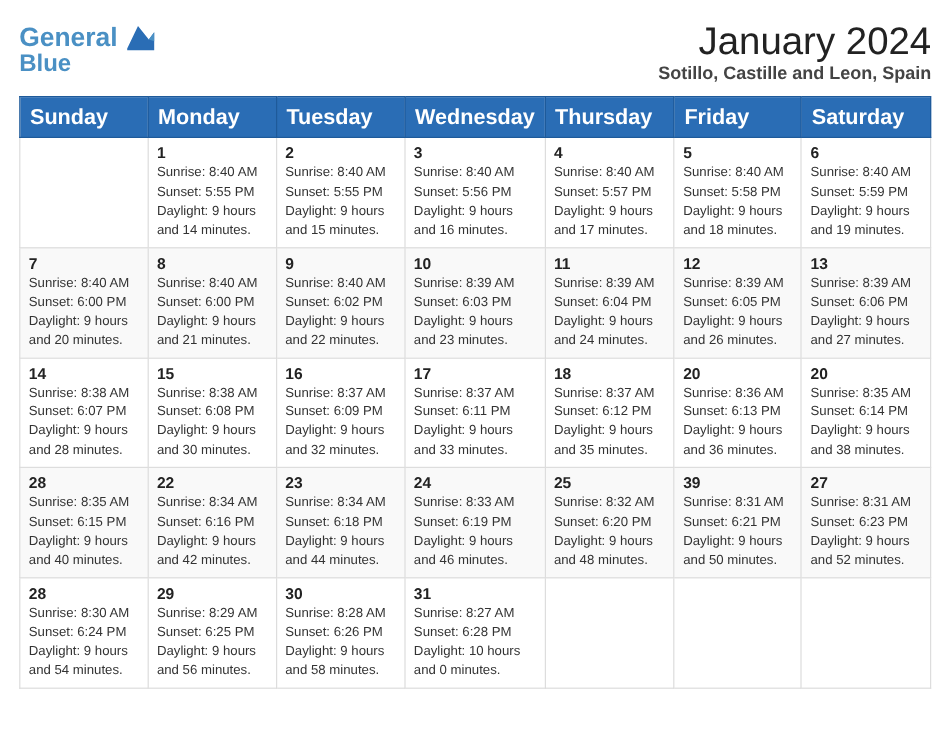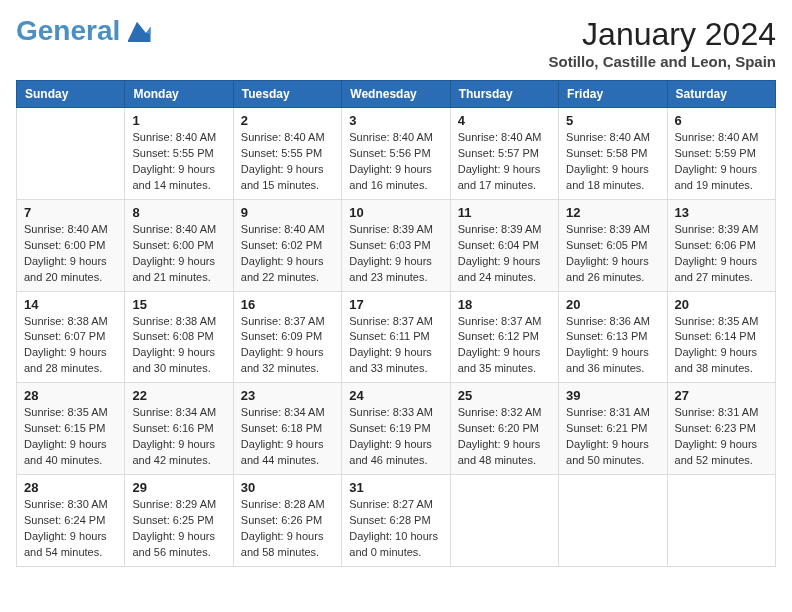--- a/index.html
+++ b/index.html
@@ -14,21 +14,21 @@
       display: flex;
       justify-content: space-between;
       align-items: flex-start;
       margin-bottom: 10px;
     }
     .logo {
       display: flex;
       align-items: center;
     }
     .logo-text {
-      font-size: 28px;
+      font-size: 22px;
       font-weight: bold;
       color: #1a3a5c;
       line-height: 1.1;
     }
     .logo-text span {
       color: #4a90c4;
     }
     .logo-icon {
       width: 30px;
       height: 30px;
@@ -50,21 +50,21 @@
     .calendar-table {
       width: 100%;
       border-collapse: collapse;
       border: 1px solid #ccc;
     }
     .calendar-table th {
       background-color: #2a6db5;
       color: #fff;
       text-align: left;
       padding: 6px 8px;
-      font-size: 12px;
+      font-size: 18px;
       font-weight: bold;
       border: 1px solid #1e5a9a;
     }
     .calendar-table td {
       vertical-align: top;
       padding: 5px 7px;
       border: 1px solid #ddd;
       width: 14.28%;
       min-height: 80px;
       background: #fff;
@@ -98,20 +98,21 @@
     <div>
       <div style="display:flex;align-items:center;">
         <div class="logo-text">
           <span>General</span>
         </div>
         <svg class="logo-icon" viewBox="0 0 40 35">
           <polygon points="8,30 20,5 32,20 38,12 38,32 8,32" fill="#2a6db5"></polygon>
           <polygon points="32,20 38,12 38,22" fill="#4a90c4"></polygon>
         </svg>
       </div>
+      <div class="logo-text" style="color:#4a90c4;font-size:20px;margin-top:-4px;">Blue</div>
     </div>
   </div>
   <div class="title-area">
     <div class="month-title">January 2024</div>
     <div class="subtitle">Sotillo, Castille and Leon, Spain</div>
   </div>
 </div>
 
 <table class="calendar-table">
   <thead>

